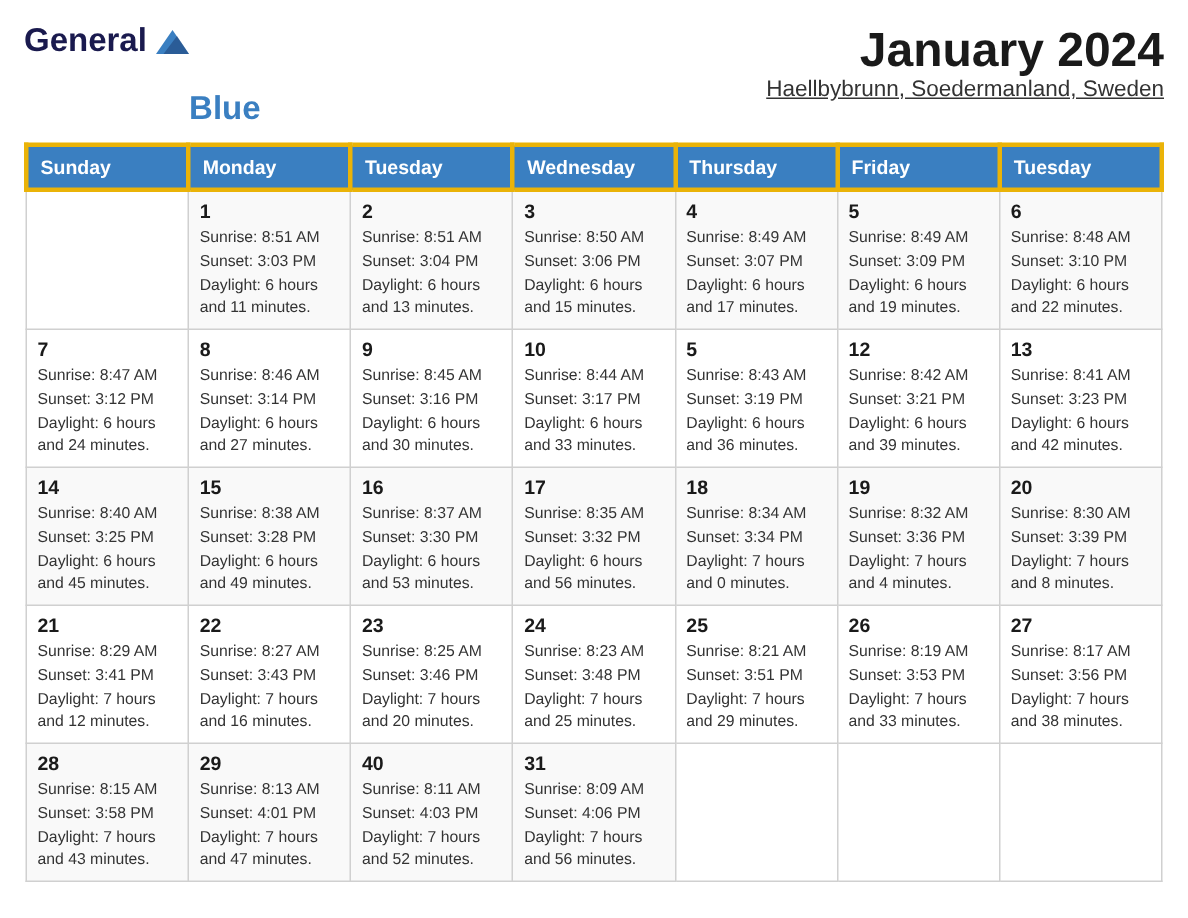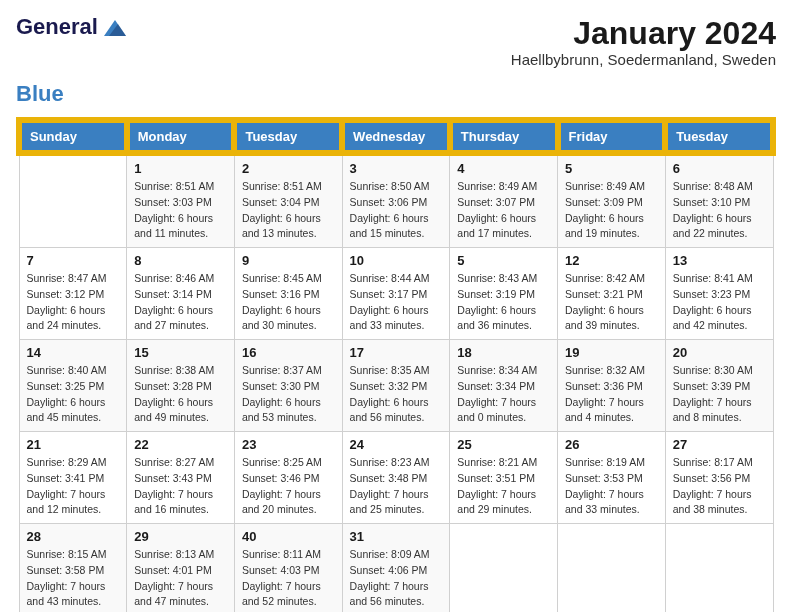--- a/index.html
+++ b/index.html
@@ -27,34 +27,35 @@
     .title-block h1 {
       font-size: 32px;
       font-weight: bold;
       color: #1a1a1a;
       line-height: 1.1;
     }
     .title-block h2 {
       font-size: 15px;
       font-weight: normal;
       color: #333;
+      text-decoration: underline;
     }
     table {
       width: 100%;
       border-collapse: collapse;
       font-size: 11px;
     }
     thead tr th {
       background-color: #3a7fc1;
       color: #fff;
       text-align: left;
       padding: 6px 8px;
       font-size: 13px;
       font-weight: bold;
-      border: 6px solid #eab308;
+      border: 3px solid #eab308;
     }
     tbody tr td {
       border: 1px solid #d0d0d0;
       vertical-align: top;
       padding: 5px 7px;
       min-height: 80px;
       width: calc(100% / 7);
       background: #fff;
     }
     tbody tr:nth-child(odd) td {
@@ -74,21 +75,21 @@
     .empty-cell {
       background: #fff !important;
     }
   </style>
 </head>
 <body>
 
 <div class="header">
   <div class="logo">
     <div style="display:flex;align-items:center;gap:4px;">
-      <div style="display:flex;flex-direction:column;line-height:1;">
+      <div style="display:flex;flex-direction:row;line-height:1;">
         <span style="font-size:22px;font-weight:bold;color:#1a1a4e;">General
           <svg width="22" height="16" viewBox="0 0 22 16" style="display:inline-block;vertical-align:middle;">
             <polygon points="0,16 11,0 22,16" fill="#3a7fc1"></polygon>
             <polygon points="5,16 14,4 22,16" fill="#1a3a6e" opacity="0.5"></polygon>
           </svg>
         </span>
         <span style="font-size:22px;font-weight:bold;color:#3a7fc1;margin-top:45px;">Blue</span>
       </div>
     </div>
   </div>

